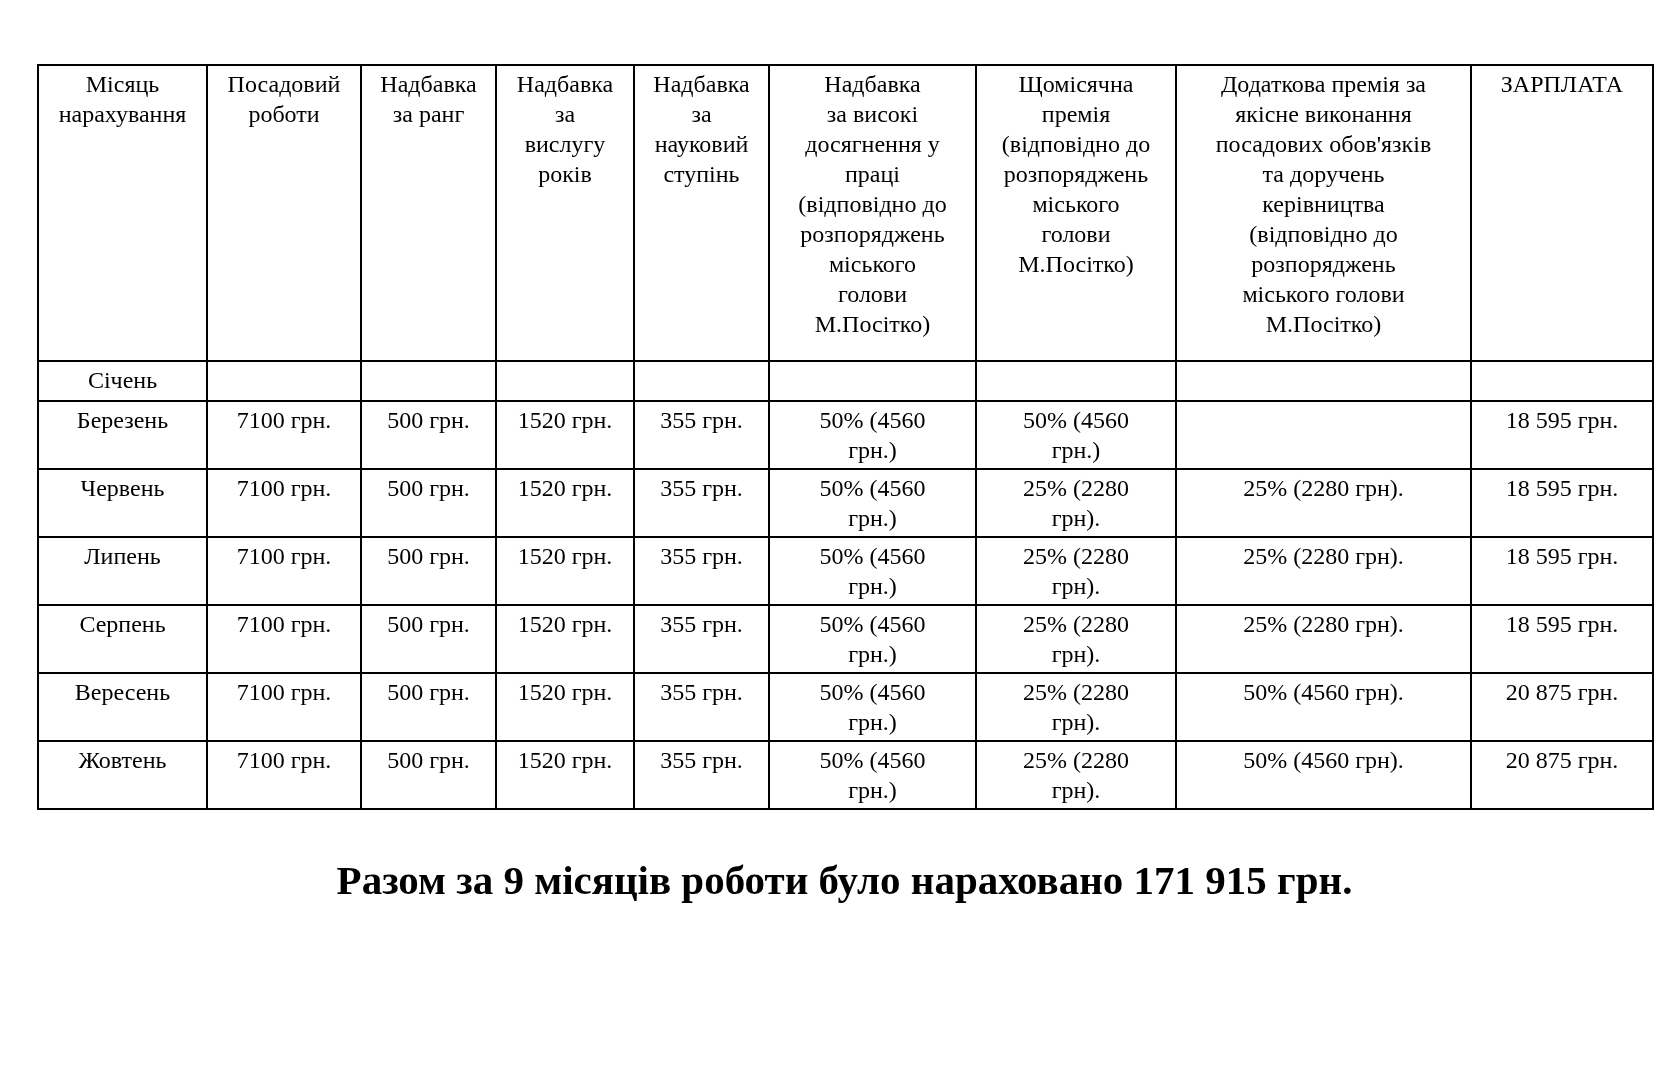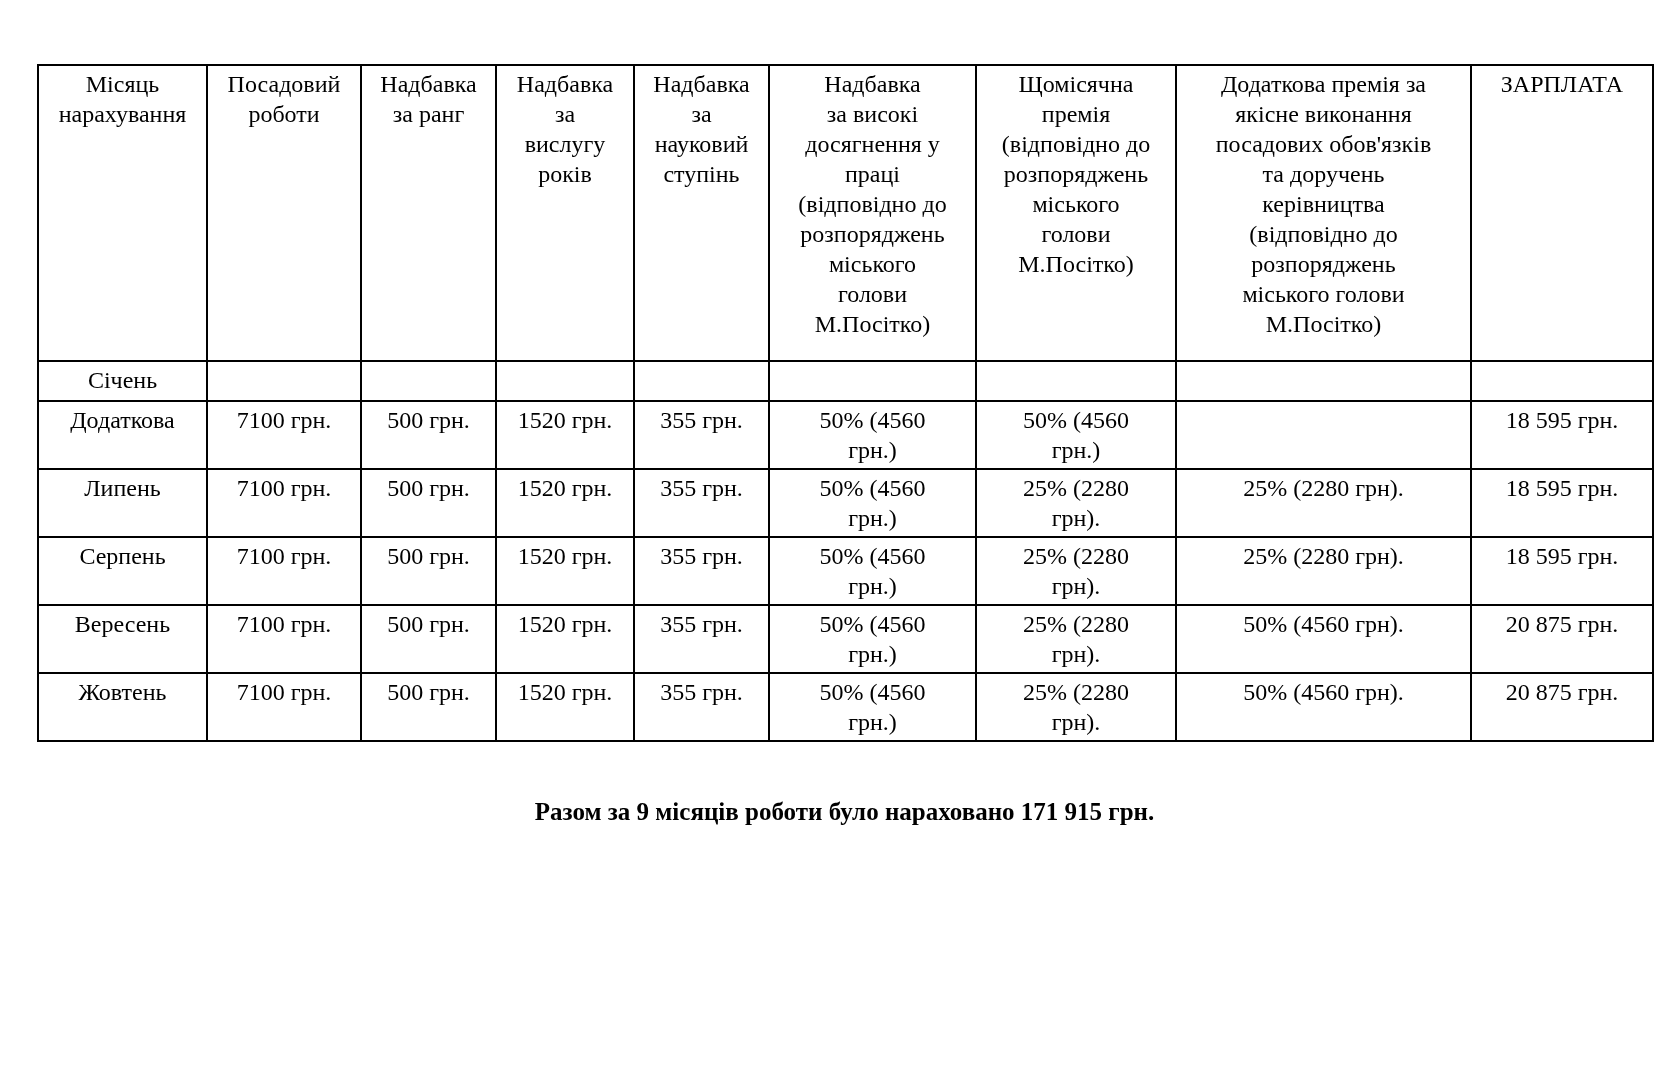--- a/index.html
+++ b/index.html
@@ -37,21 +37,21 @@
   }
   tr.hdr { height: 296px; }
   tr.r-short { height: 40px; font-family: Liberation Serif, serif; }
   tr.r { height: 62px; }
   th.v-mid { vertical-align: middle; }
   .summary {
     width: 1615px;
     margin-top: 52px;
     text-align: center;
     font-weight: bold;
-    font-size: 25px;
+    font-size: 41px;
     line-height: 36px;
   }
 </style>
 </head>
 <body>
 
 <div class="page">
   <table class="salary">
     <colgroup>
       <col style="width:169px">
@@ -112,30 +112,43 @@
         <td></td>
         <td></td>
         <td></td>
         <td></td>
         <td></td>
         <td></td>
         <td></td>
         <td></td>
       </tr>
       <tr class="r">
-        <td>Додаткова</td>
-        <td>7100 грн.</td>
-        <td>500 грн.</td>
-        <td>1520 грн.</td>
-        <td>355 грн.</td>
-        <td>50% (4560
-грн.)</td>
-        <td>50% (4560
-грн.)</td>
-        <td></td>
+        <td>Березень</td>
+        <td>7100 грн.</td>
+        <td>500 грн.</td>
+        <td>1520 грн.</td>
+        <td>355 грн.</td>
+        <td>50% (4560
+грн.)</td>
+        <td>50% (4560
+грн.)</td>
+        <td></td>
+        <td>18 595 грн.</td>
+      </tr>
+      <tr class="r">
+        <td>Червень</td>
+        <td>7100 грн.</td>
+        <td>500 грн.</td>
+        <td>1520 грн.</td>
+        <td>355 грн.</td>
+        <td>50% (4560
+грн.)</td>
+        <td>25% (2280
+грн).</td>
+        <td>25% (2280 грн).</td>
         <td>18 595 грн.</td>
       </tr>
       <tr class="r">
         <td>Липень</td>
         <td>7100 грн.</td>
         <td>500 грн.</td>
         <td>1520 грн.</td>
         <td>355 грн.</td>
         <td>50% (4560
 грн.)</td>

